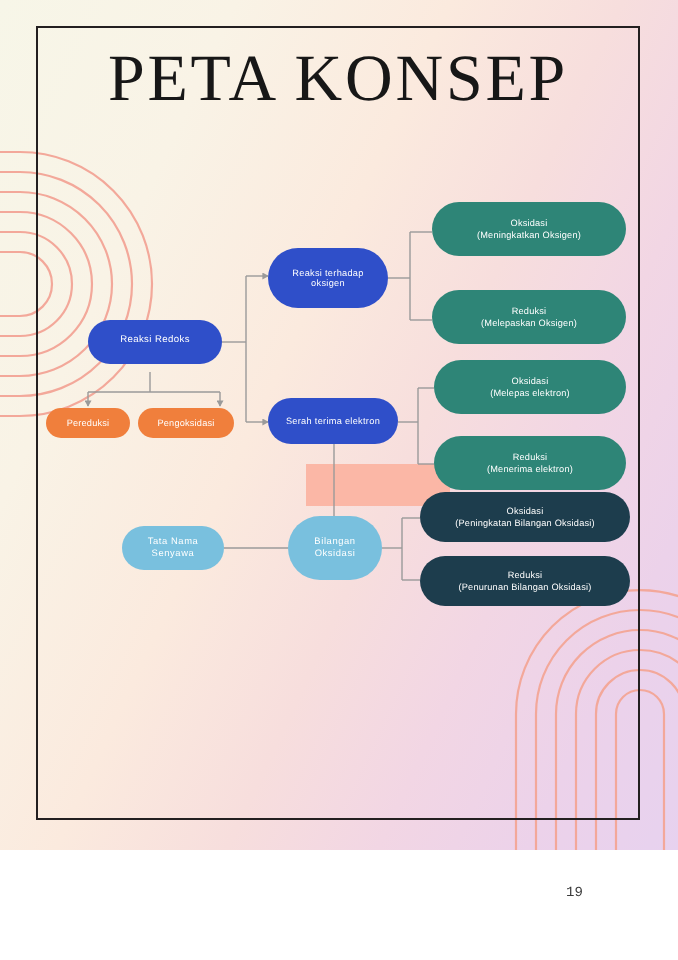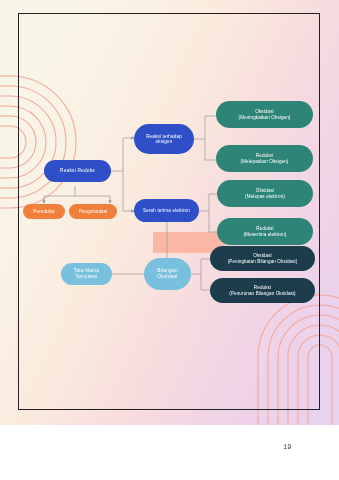--- a/index.html
+++ b/index.html
@@ -154,20 +154,21 @@
 
       <path d="M191,274 H201"></path>
       <path d="M201,259 V290"></path>
       <path d="M201,259 H210"></path>
       <path d="M201,290 H210"></path>
     </g>
   </svg>
 
   <div id="frame"></div>
 
+  <div id="title">PETA KONSEP</div>
 
   <div class="node n-root" style="left:44px;top:160px;width:67px;height:22px;">
     <span>Reaksi Redoks</span>
   </div>
 
   <div class="node n-orange" style="left:23px;top:204px;width:42px;height:15px;">
     <span>Pereduksi</span>
   </div>
 
   <div class="node n-orange" style="left:69px;top:204px;width:48px;height:15px;">

